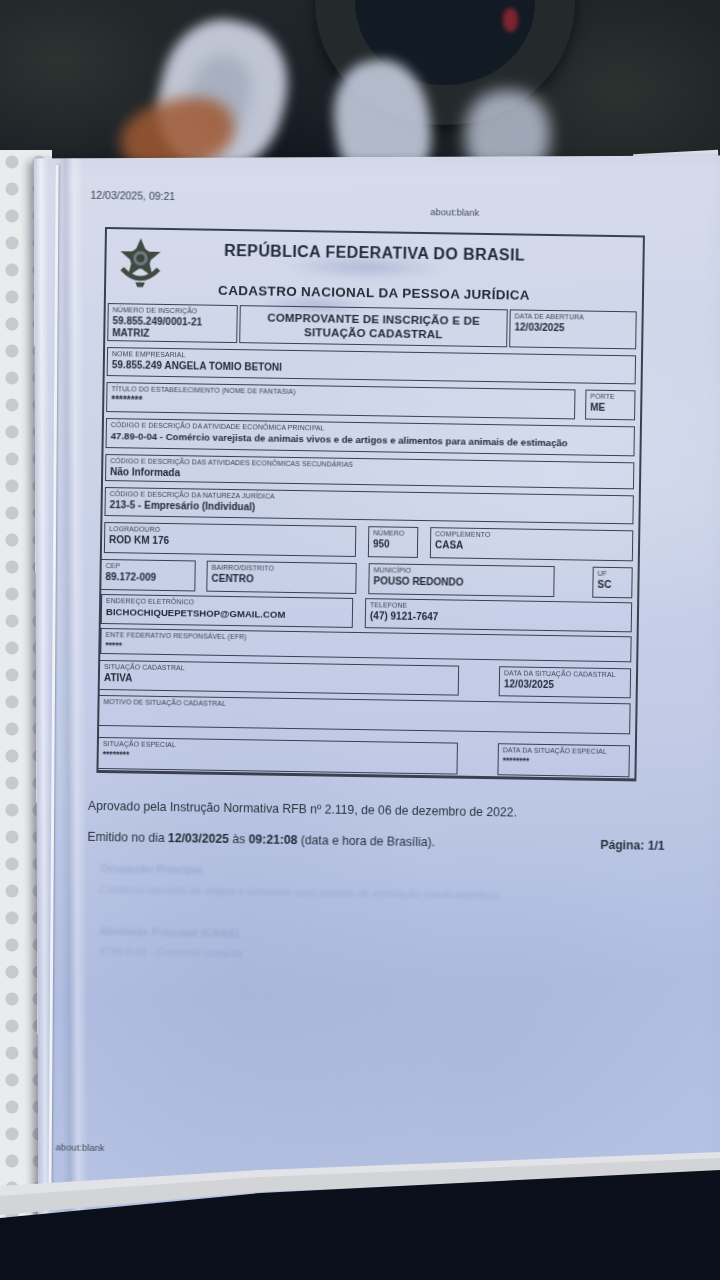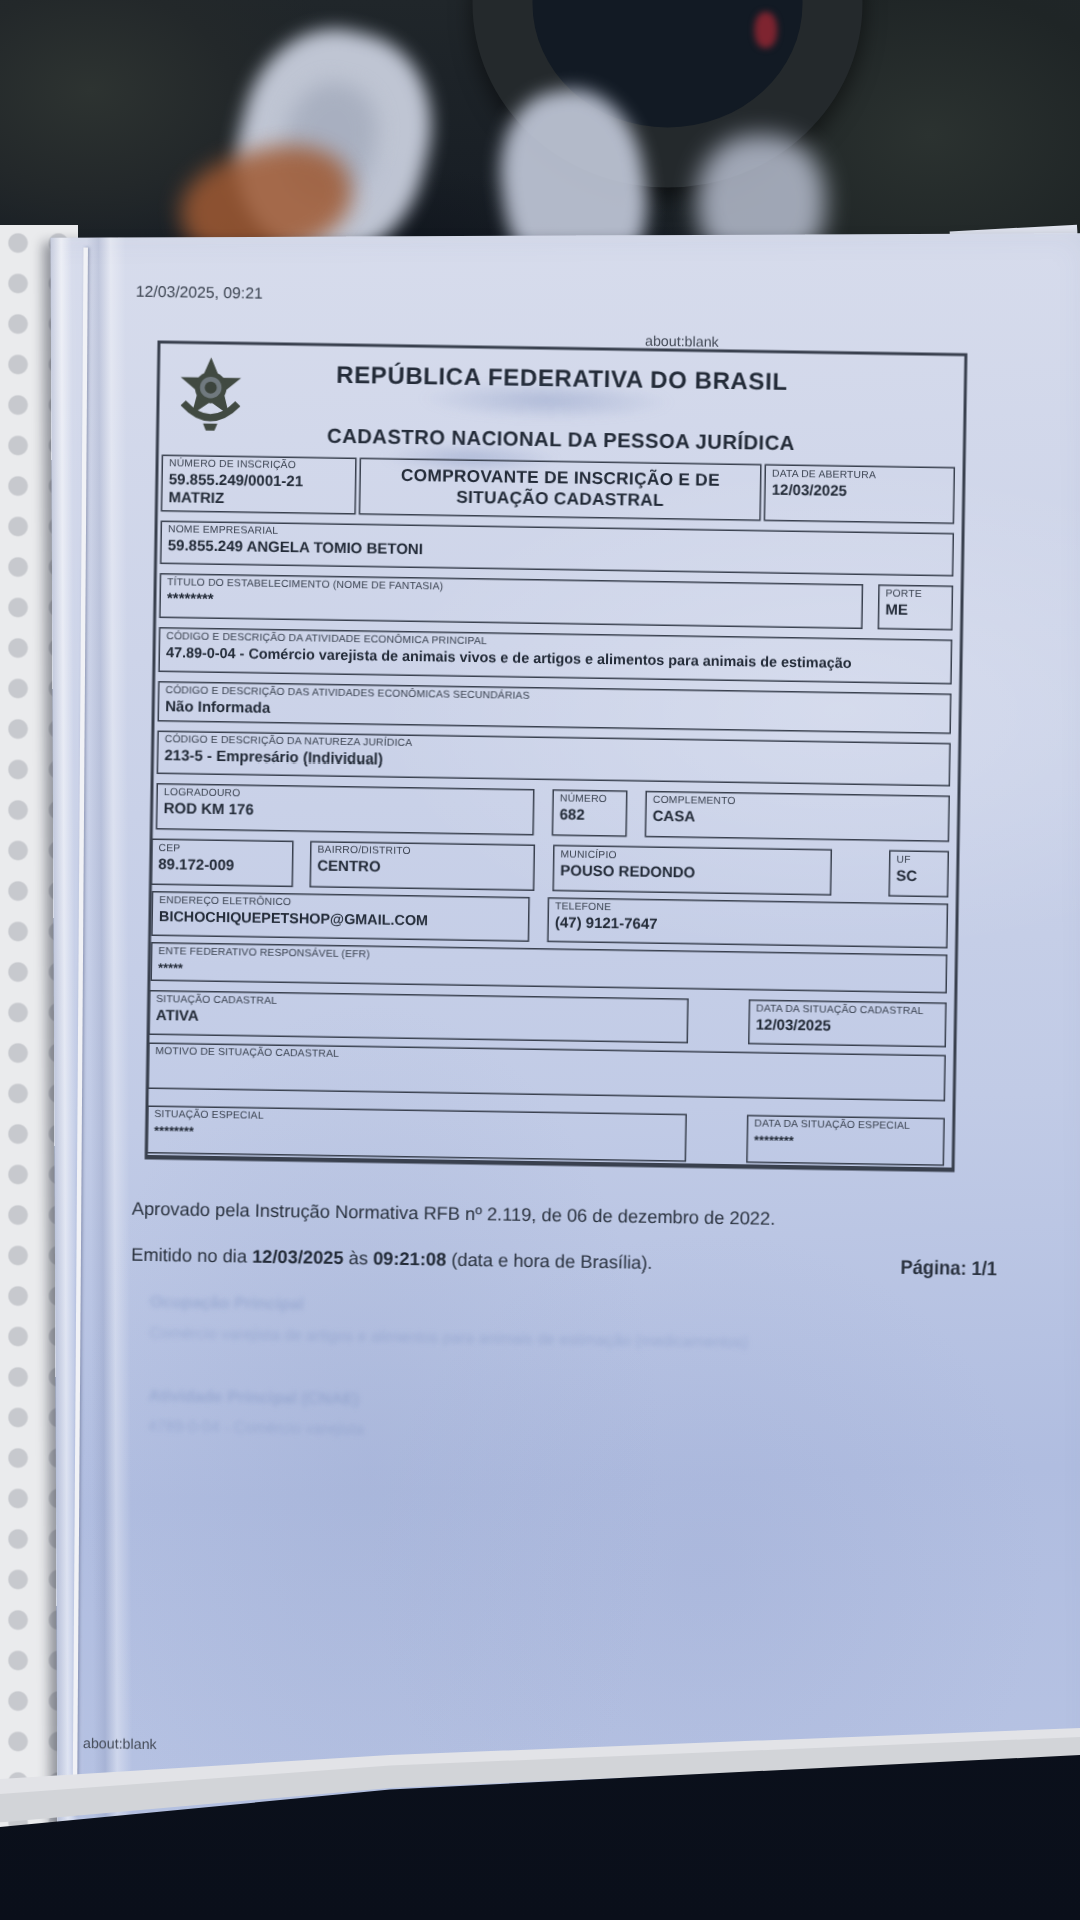--- a/index.html
+++ b/index.html
@@ -68,21 +68,21 @@
     clip-path:polygon(0px 1196px,260px 1177px,720px 1158px,720px 1172px,260px 1192px,0px 1215px);
     background:#d2d4d8;}
   .bg-bottom{position:absolute;inset:0;z-index:8;
     clip-path:polygon(0px 1218px,260px 1193px,720px 1170px,720px 1280px,0px 1280px);
     background:linear-gradient(#1a2433 0%,#0d1320 55%,#0a0f1a 100%);}
   
   .doc{position:absolute;inset:0;z-index:6;transform:rotate(0.9deg);
     transform-origin:105px 227px;color:#2b3340;filter:blur(0.3px);}
   .abs{position:absolute;}
   .ts{font-size:10.5px;color:#3b4350;}
-  .aboutblank{font-size:9.5px;color:#454c59;margin-top:16px;}
+  .aboutblank{font-size:9.5px;color:#454c59;}
   .title{left:105px;top:240px;width:540px;text-align:center;font-size:16px;font-weight:700;
     letter-spacing:.4px;color:#242c39;}
   .subtitle{left:105px;top:281px;width:540px;text-align:center;font-size:13.5px;font-weight:700;
     letter-spacing:.3px;color:#242c39;}
   .mainbox{left:105px;top:227px;width:540px;height:546px;border:2px solid #39404e;
     border-bottom-width:3px;box-sizing:border-box;}
   .cell{border:1.4px solid #39404e;box-sizing:border-box;padding:2px 4px 1px 4px;overflow:hidden;}
   .cl{font-size:6.9px;letter-spacing:.12px;color:#3a4250;line-height:8px;white-space:nowrap;}
   .cv{font-size:10px;font-weight:700;color:#232b38;line-height:11.5px;margin-top:1px;white-space:nowrap;}
   .comprov{font-size:11.5px;font-weight:700;text-align:center;line-height:13.5px;color:#222a37;
@@ -179,21 +179,21 @@
     <div class="cl">CÓDIGO E DESCRIÇÃO DA NATUREZA JURÍDICA</div>
     <div class="cv">213-5 - Empresário (Individual)</div>
   </div>
 
   <div class="abs cell" style="left:109px;top:522px;width:252px;height:31px;">
     <div class="cl">LOGRADOURO</div>
     <div class="cv">ROD KM 176</div>
   </div>
   <div class="abs cell" style="left:373px;top:522px;width:50px;height:31px;">
     <div class="cl">NÚMERO</div>
-    <div class="cv">682</div>
+    <div class="cv">950</div>
   </div>
   <div class="abs cell" style="left:435px;top:522px;width:203px;height:31px;">
     <div class="cl">COMPLEMENTO</div>
     <div class="cv">CASA</div>
   </div>
 
   <div class="abs cell" style="left:106px;top:559px;width:95px;height:31px;">
     <div class="cl">CEP</div>
     <div class="cv">89.172-009</div>
   </div>

